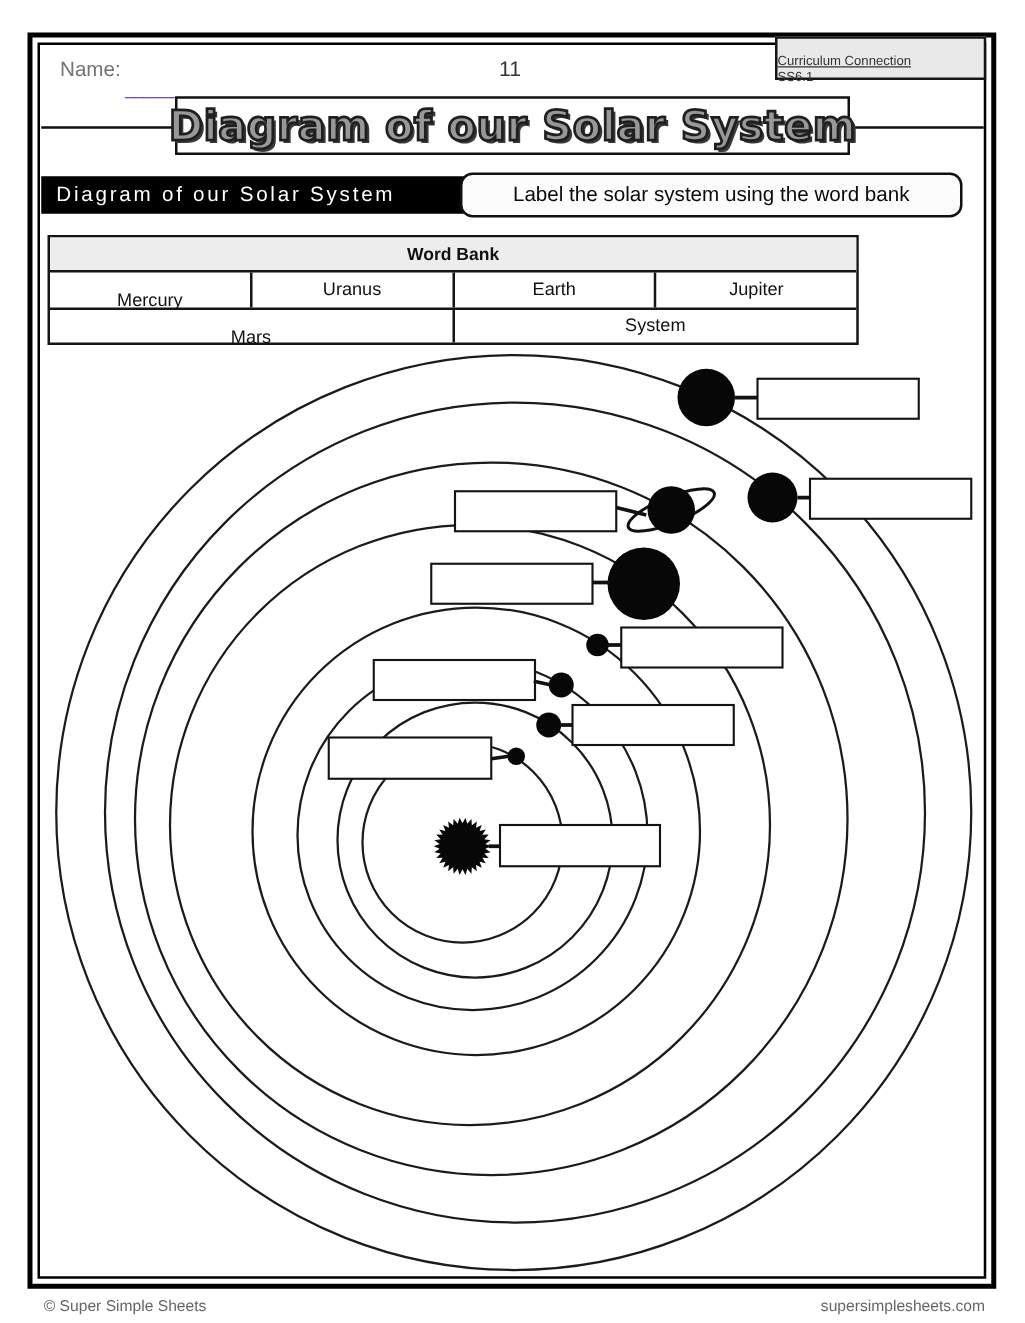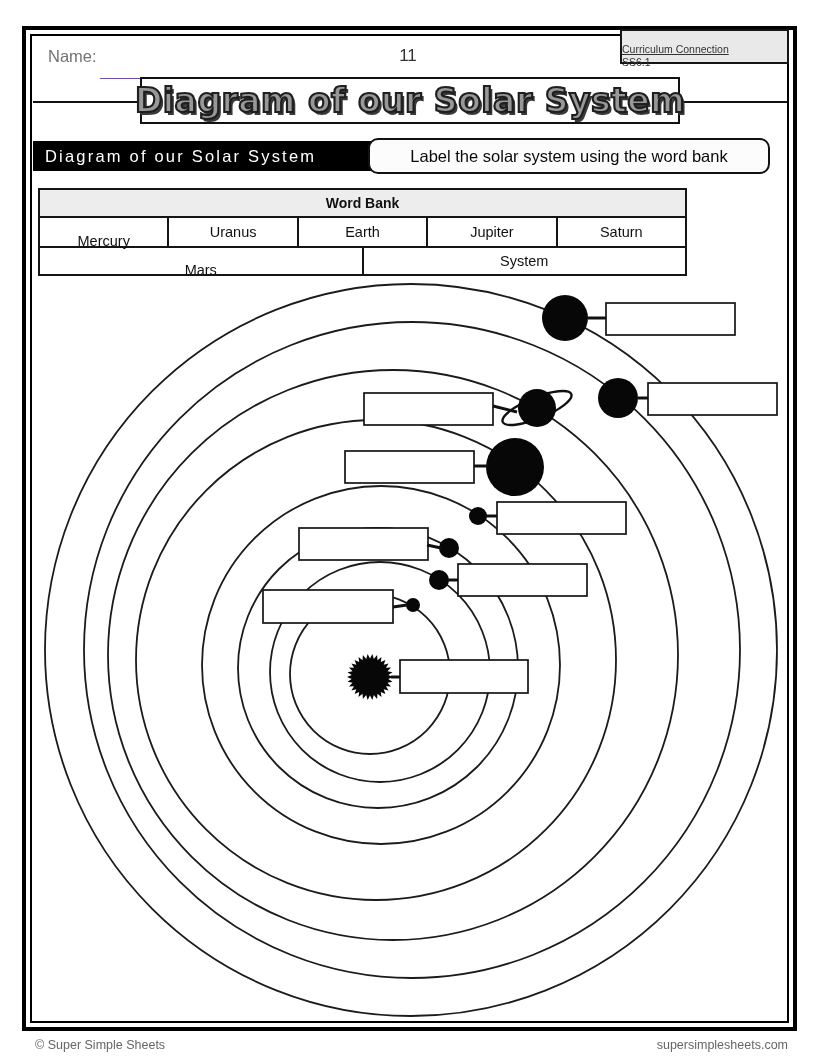--- a/index.html
+++ b/index.html
@@ -98,21 +98,20 @@
     <span>Label the solar system using the word bank</span>
   </div>
 
   <div class="wordbank">
     <div class="wb-header">Word Bank</div>
     <div class="wb-row">
       <div class="wb-cell">Mercury</div>
       <div class="wb-cell">Uranus</div>
       <div class="wb-cell">Earth</div>
       <div class="wb-cell">Jupiter</div>
-      <div class="wb-cell">Saturn</div>
     </div>
     <div class="wb-row">
       <div class="wb-cell">Mars</div>
       <div class="wb-cell">System</div>
     </div>
   </div>
 
   <svg id="solar-svg" class="diagram-svg" viewBox="33 280 754 740">
       <circle cx="411" cy="650" r="366" fill="none" stroke="#1b1b1b" stroke-width="1.8"></circle>
       <circle cx="412" cy="650" r="328" fill="none" stroke="#1b1b1b" stroke-width="1.8"></circle>

